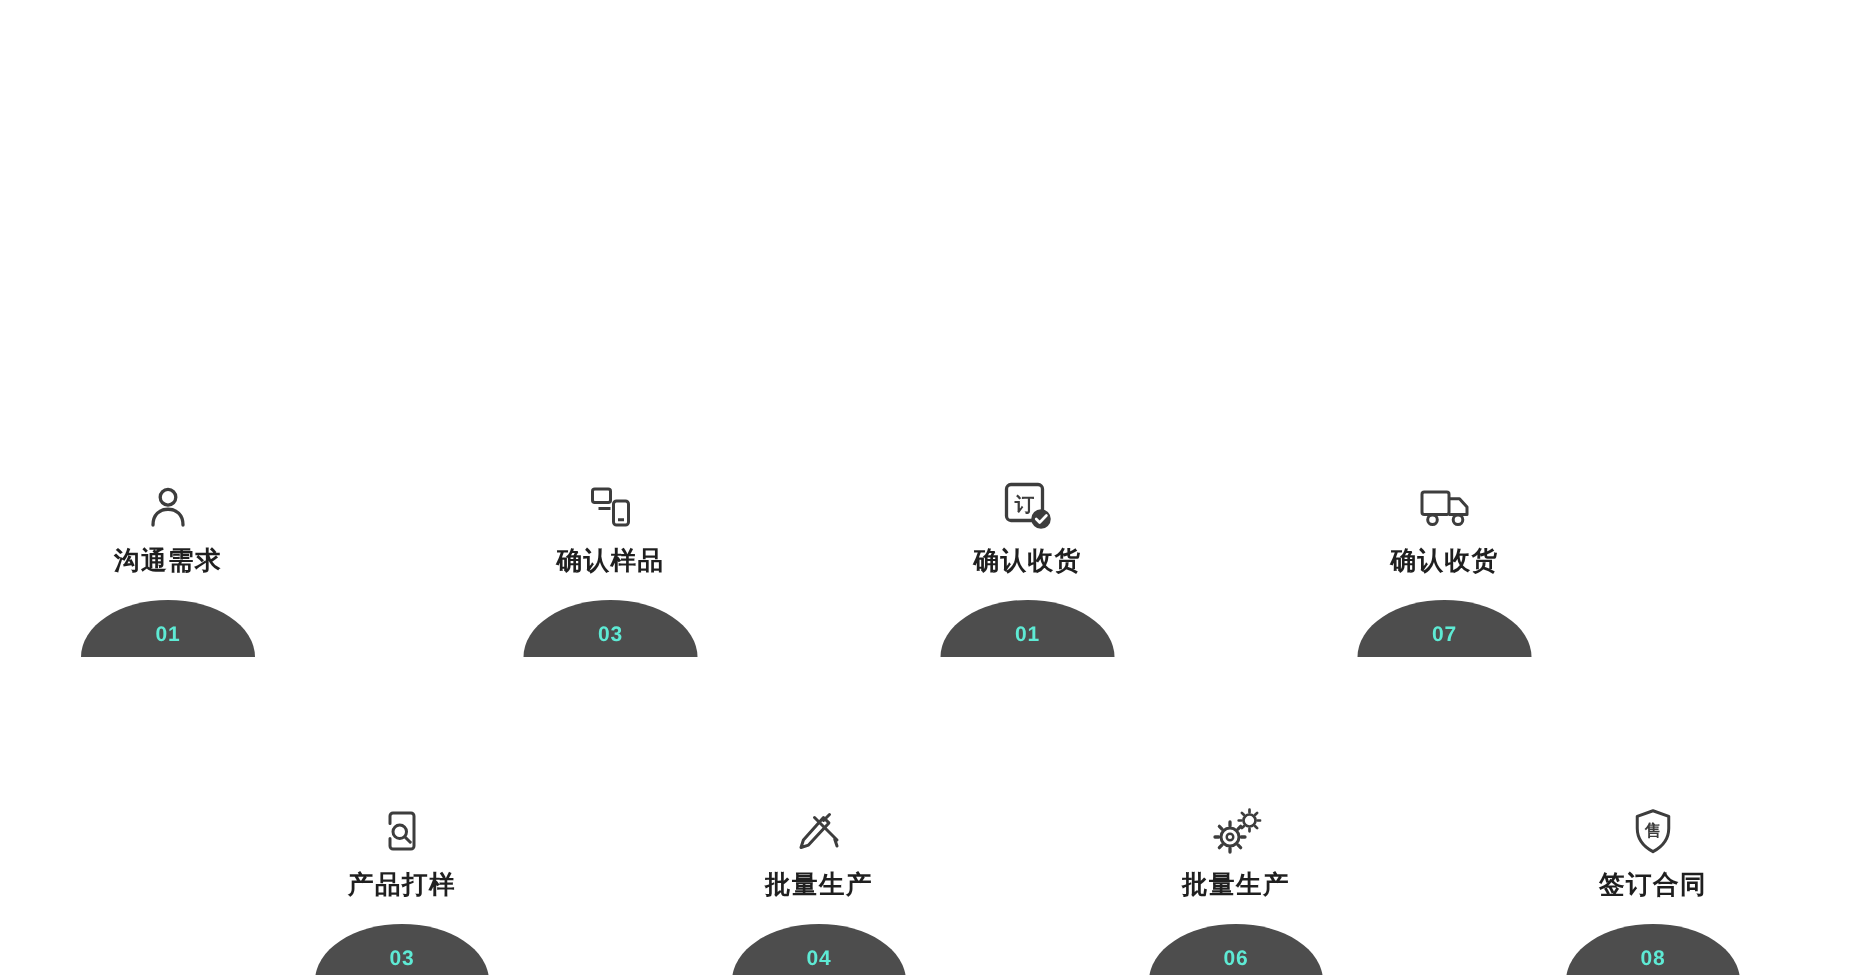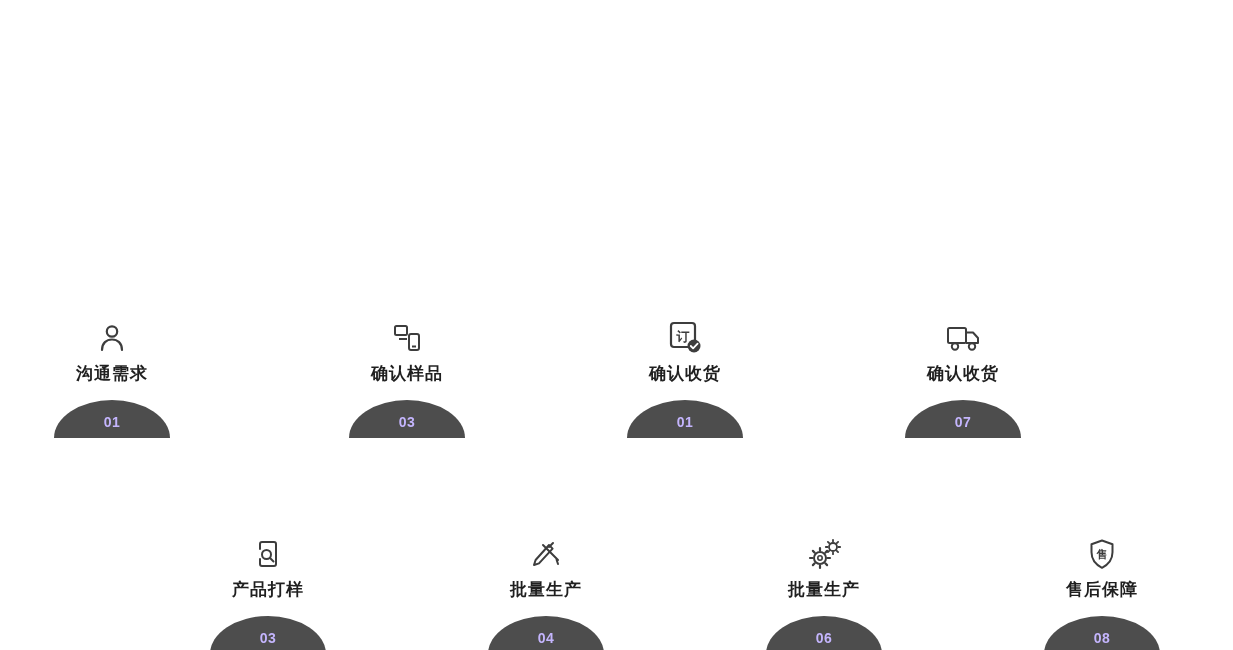--- a/index.html
+++ b/index.html
@@ -39,21 +39,21 @@
     width: 116px;
     height: 38px;
     background: #4d4d4d;
     border-radius: 58px 58px 0 0 / 38px 38px 0 0;
     display: flex;
     align-items: center;
     justify-content: center;
     padding-top: 5px;
   }
   .step .num {
-    color: #c4b5fd;
+    color: #5eead4;
     font-weight: bold;
     font-size: 14px;
     letter-spacing: 0.5px;
   }
   svg { display: block; }
 </style>
 </head>
 <body>
 
 <div class="canvas">
@@ -159,19 +159,19 @@
     </div>
   </div>
 
   <div class="step" style="left:1102px; top:534px;">
     <span class="icon">
       <svg width="30" height="32" viewBox="0 0 30 32">
         <path d="M15 2.5 L25.5 6.2 v8 c0 7.8-4.8 12.6-10.5 15.6 C9.3 26.8 4.5 22 4.5 14.2 v-8 z" fill="none" stroke="#3d3d3d" stroke-width="2" stroke-linejoin="round"></path>
         <text x="15" y="19.5" font-size="11" font-weight="bold" fill="#3d3d3d" text-anchor="middle">售</text>
       </svg>
     </span>
-    <div class="label">售后保障</div>
+    <div class="label">签订合同</div>
     <div class="half">
       <span class="num">08</span>
     </div>
   </div>
 
 </div>
 
 </body></html>

